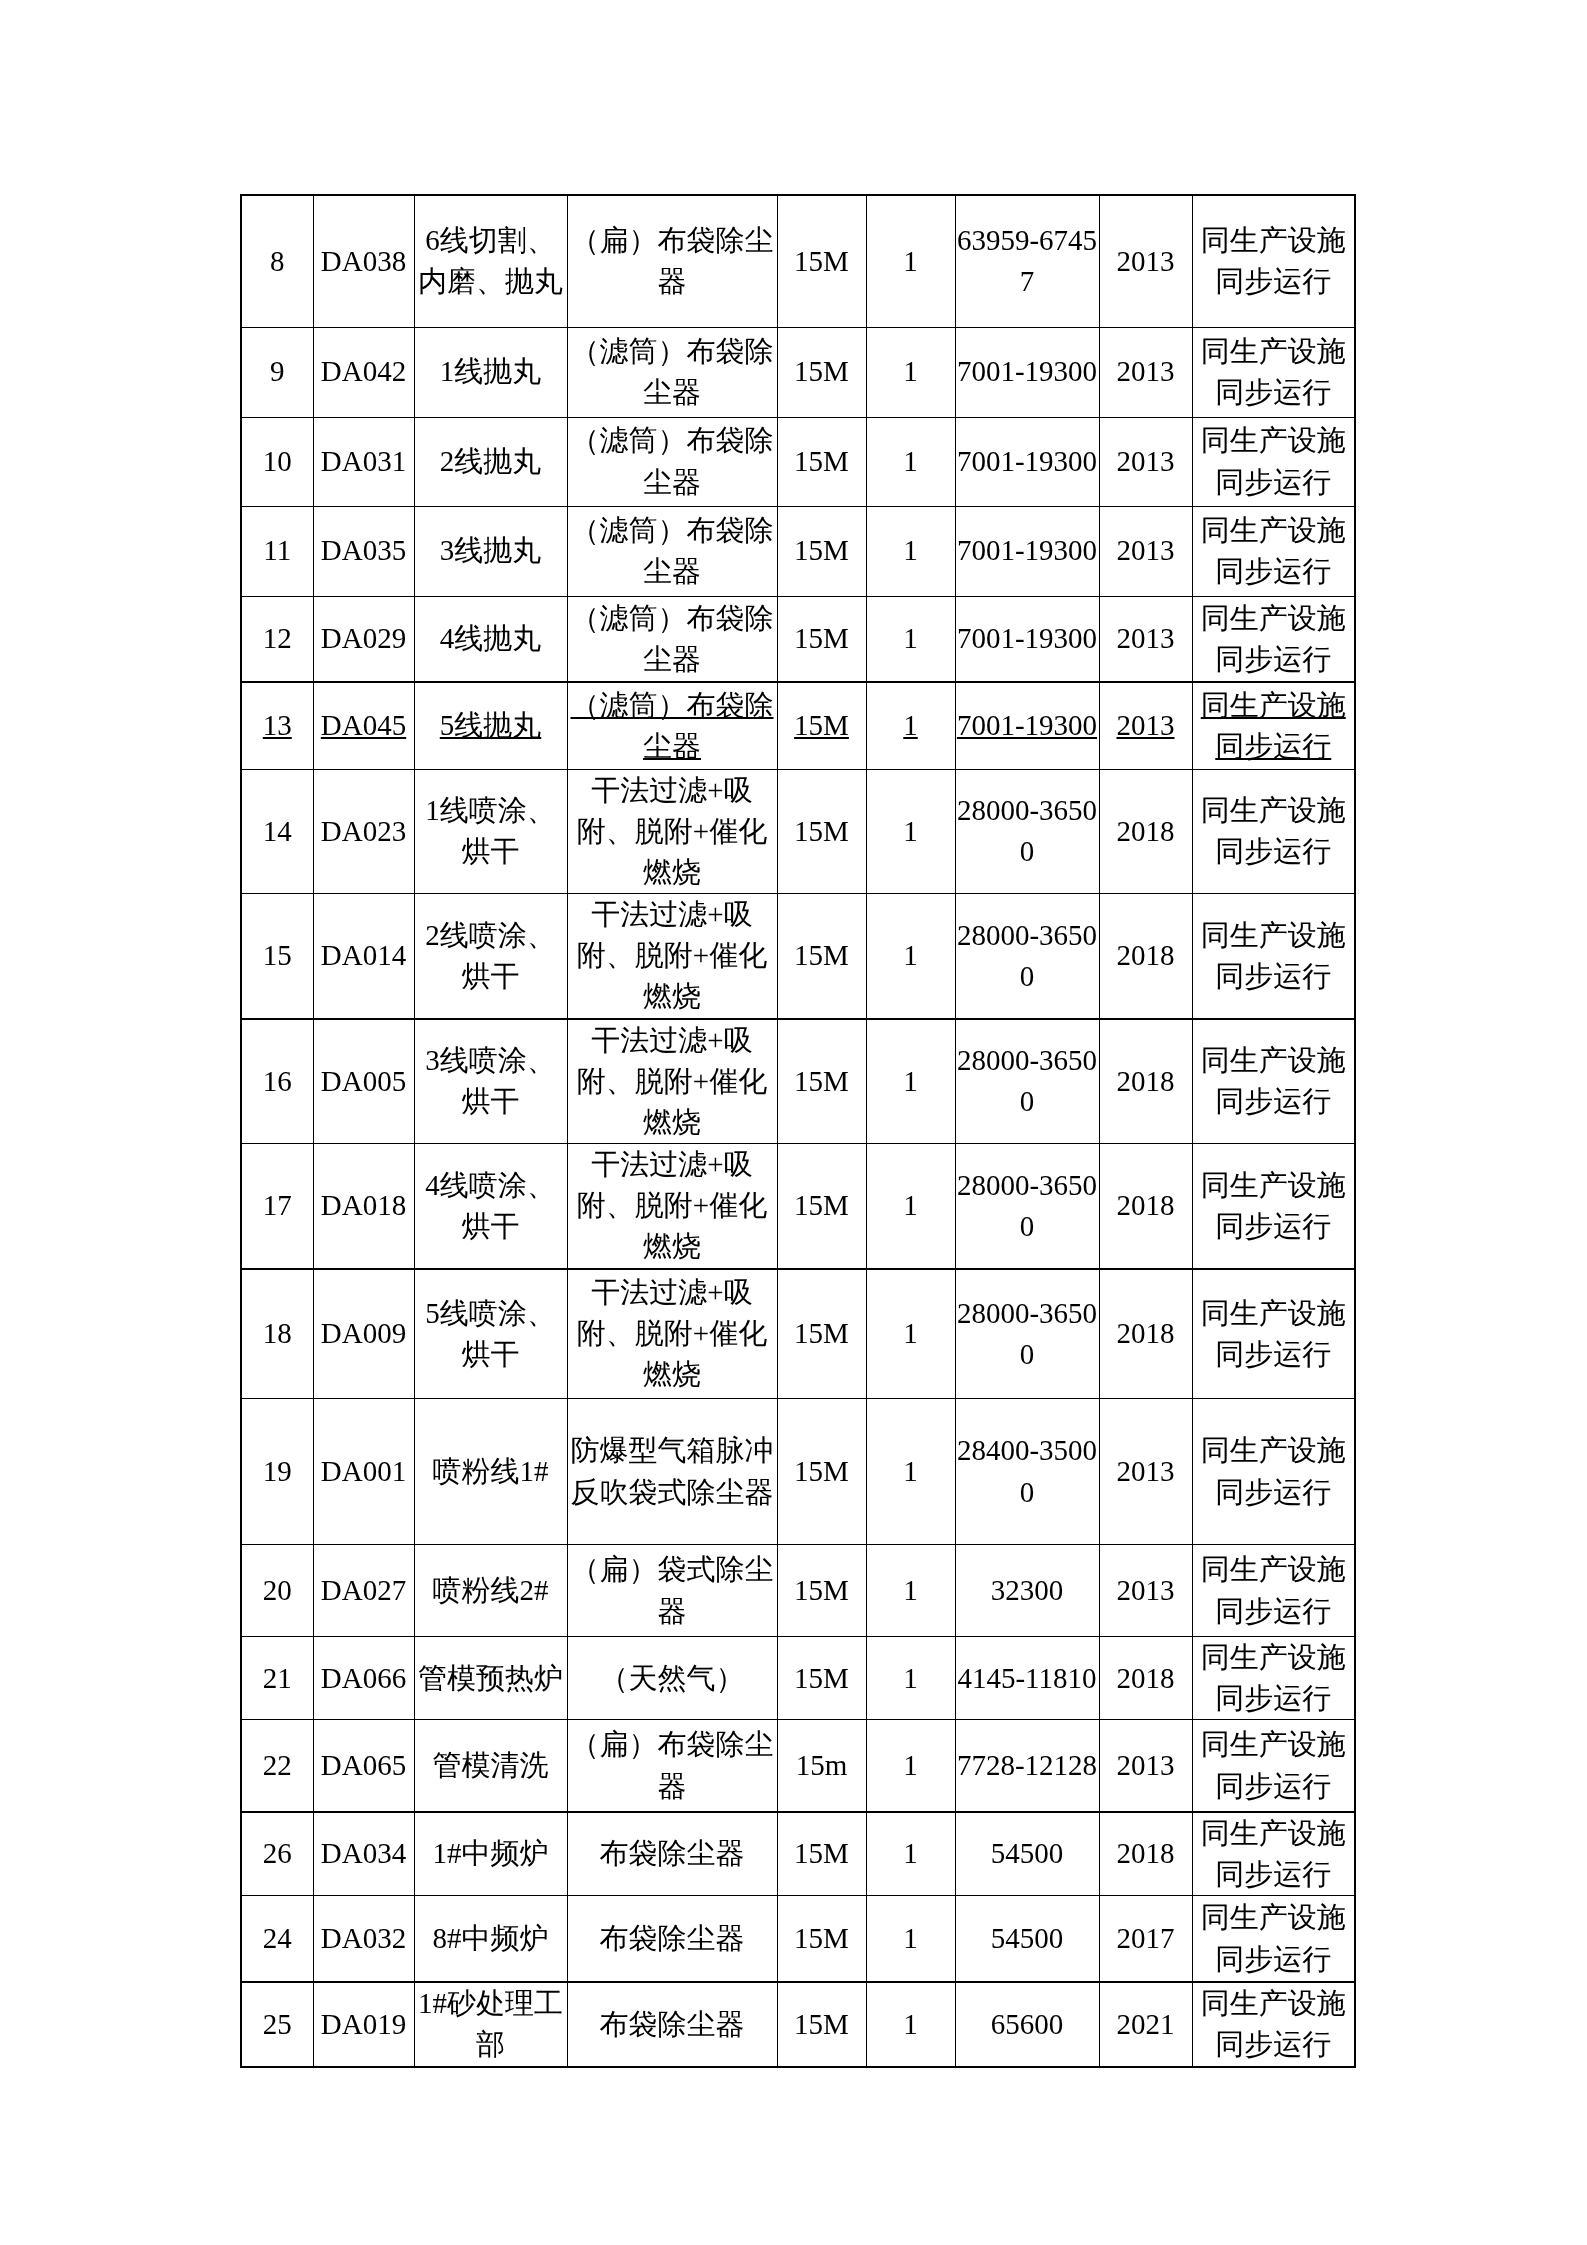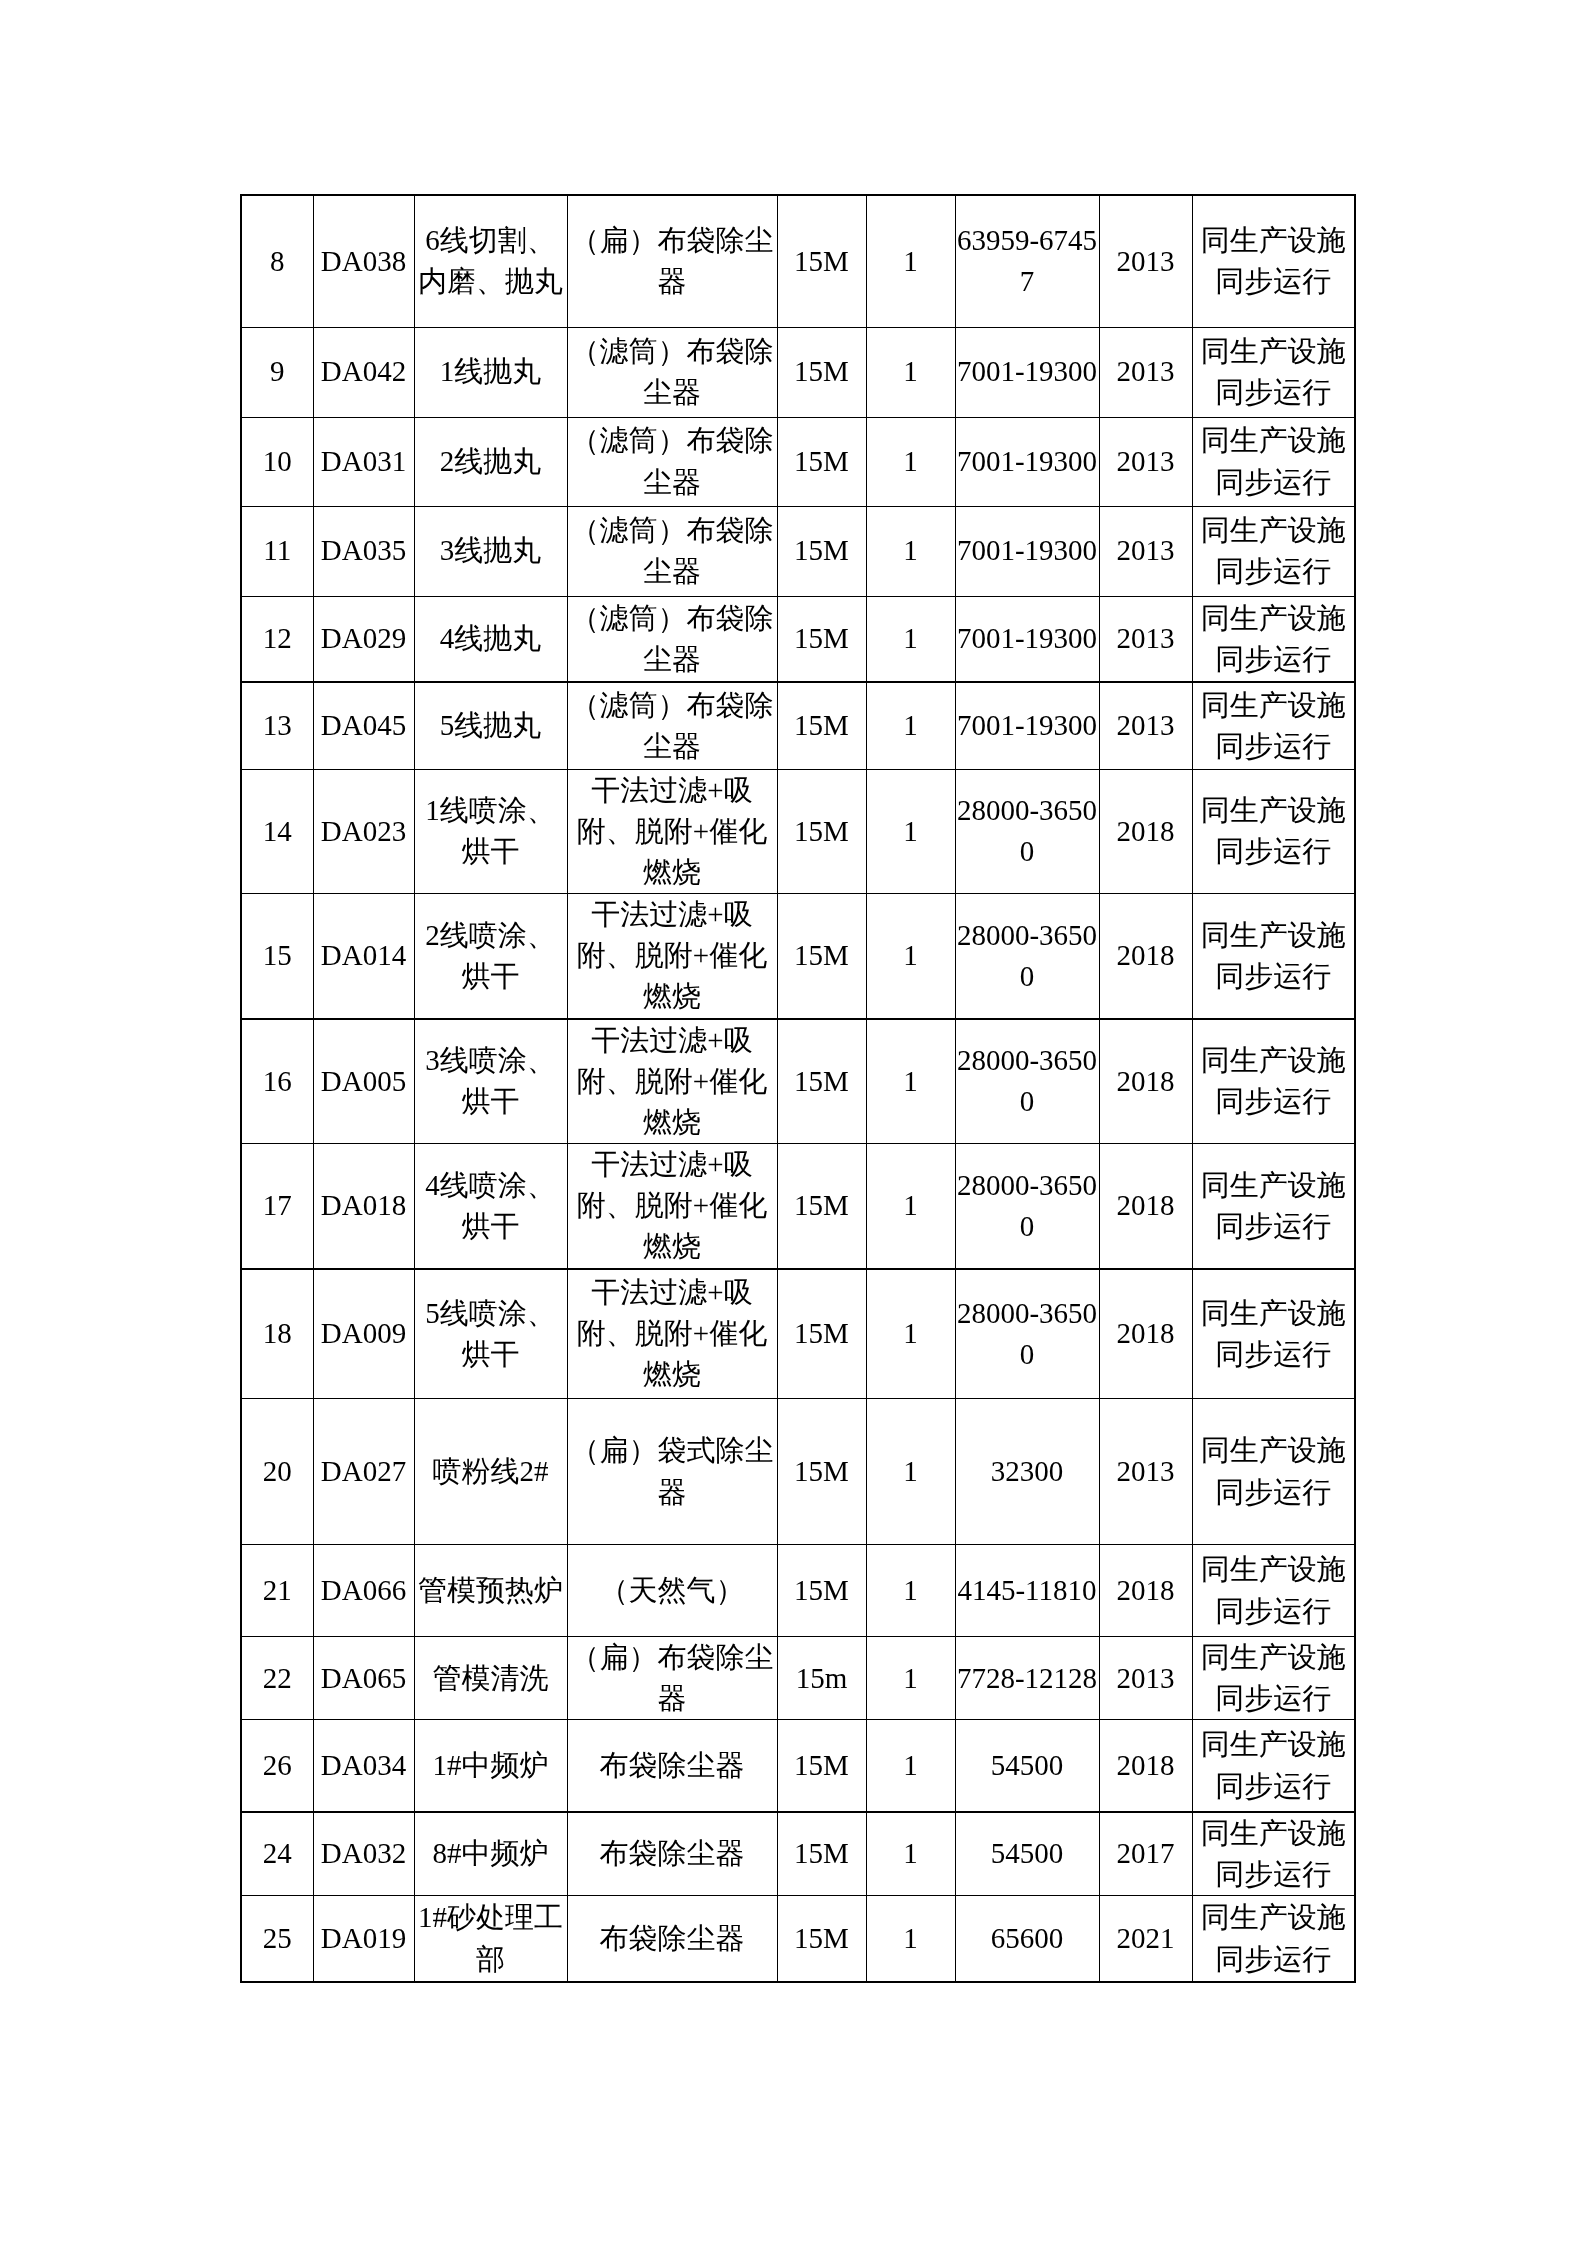--- a/index.html
+++ b/index.html
@@ -38,21 +38,21 @@
   td.c4 { padding: 0 10px; }
   td.c7 { padding: 0 18px; word-break: break-all; }
   td.c9 { padding: 0 5px; }
 
   
   tbody tr:nth-child(1)  { height: 132px; }
   tbody tr:nth-child(2)  { height: 90px; }
   tbody tr:nth-child(3)  { height: 89px; }
   tbody tr:nth-child(4)  { height: 90px; }
   tbody tr:nth-child(5)  { height: 86px; }
-  tbody tr:nth-child(6)  { height: 87px; }
+  tbody tr:nth-child(6)  { height: 87px; text-decoration: underline; }
   tbody tr:nth-child(7)  { height: 124px; }
   tbody tr:nth-child(8)  { height: 121px; }
   tbody tr:nth-child(9)  { height: 125px; }
   tbody tr:nth-child(10) { height: 115px; }
   tbody tr:nth-child(11) { height: 130px; }
   tbody tr:nth-child(12) { height: 146px; }
   tbody tr:nth-child(13) { height: 92px; }
   tbody tr:nth-child(14) { height: 72px; padding-left: 34px; }
   tbody tr:nth-child(15) { height: 92px; }
   tbody tr:nth-child(16) { height: 82px; }
@@ -198,20 +198,31 @@
         <td class="c2">DA009</td>
         <td class="c3">5线喷涂、烘干</td>
         <td class="c4">干法过滤+吸附、脱附+催化燃烧</td>
         <td class="c5">15M</td>
         <td class="c6">1</td>
         <td class="c7">28000-36500</td>
         <td class="c8">2018</td>
         <td class="c9">同生产设施同步运行</td>
       </tr>
         <tr>
+        <td class="c1">19</td>
+        <td class="c2">DA001</td>
+        <td class="c3">喷粉线1#</td>
+        <td class="c4">防爆型气箱脉冲反吹袋式除尘器</td>
+        <td class="c5">15M</td>
+        <td class="c6">1</td>
+        <td class="c7">28400-35000</td>
+        <td class="c8">2013</td>
+        <td class="c9">同生产设施同步运行</td>
+      </tr>
+        <tr>
         <td class="c1">20</td>
         <td class="c2">DA027</td>
         <td class="c3">喷粉线2#</td>
         <td class="c4">（扁）袋式除尘器</td>
         <td class="c5">15M</td>
         <td class="c6">1</td>
         <td class="c7">32300</td>
         <td class="c8">2013</td>
         <td class="c9">同生产设施同步运行</td>
       </tr>

